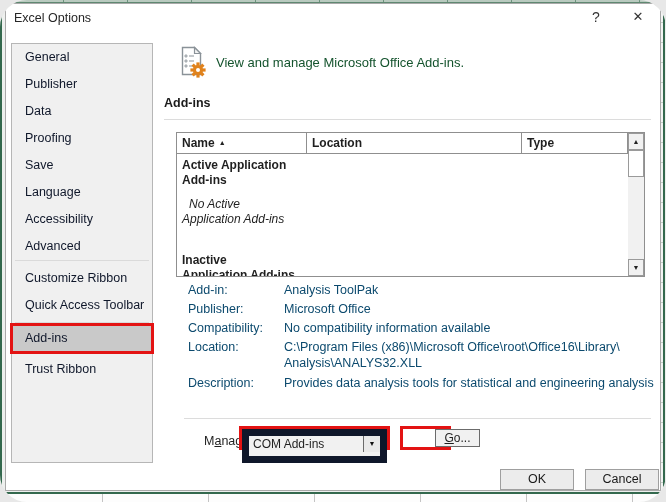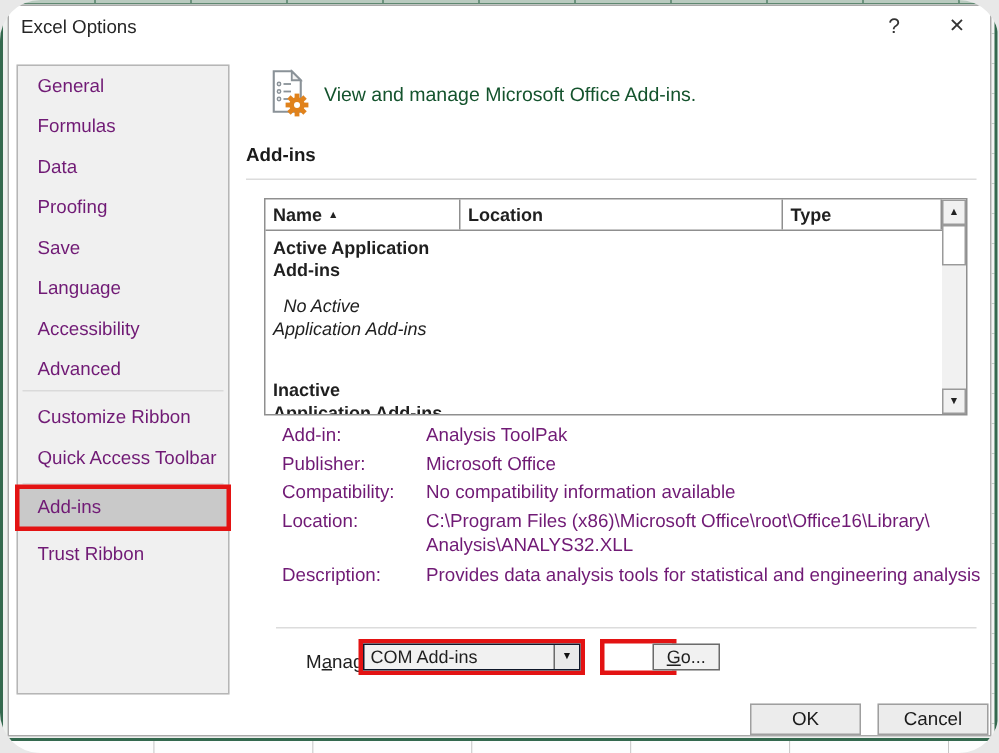--- a/index.html
+++ b/index.html
@@ -24,21 +24,21 @@
   .dialog { position:absolute; left:5px; top:3px; width:656px; height:488px;
     background:#fff; border:1px solid #a9a9a9; }
   .dlg-title { position:absolute; left:8px; top:7px; font-size:12.5px; color:#262626; }
   .dlg-help { position:absolute; left:580px; top:5px; width:20px; height:20px; text-align:center;
     font-size:14px; color:#333; cursor:default; }
   .dlg-close { position:absolute; left:620px; top:5px; width:24px; height:20px; text-align:center;
     font-size:13px; color:#333; cursor:default; }
   
   .sidebar { position:absolute; left:5px; top:39px; width:142px; height:420px;
     background:#f0f0f0; border:1px solid #b6b6b6; }
-  .side-item { height:27px; line-height:27px; padding-left:13px; font-size:12.5px; color:#701a75;
+  .side-item { height:27px; line-height:27px; padding-left:13px; font-size:12.5px; color:#0f172a;
     white-space:nowrap; cursor:default; }
   .side-sep { height:1px; background:#dadada; margin:0 3px; }
   .sep-a { margin-top:0; }
   .mt4 { margin-top:4px; } .mt3 { margin-top:3px; } .mt2 { margin-top:2px; }
   .side-item.selected { background:#c9c9c9; outline:3px solid #e31313; outline-offset:-1px; }
   
   .hdr-icon { position:absolute; left:172px; top:42px; width:28px; height:32px; }
   .hdr-text { position:absolute; left:210px; top:51px; font-size:13px; color:#14532d; }
   .section-title { position:absolute; left:158px; top:92px; font-size:12.5px; font-weight:bold; color:#1a1a1a; }
   .section-rule { position:absolute; left:158px; top:115px; width:487px; height:1px; background:#dcdcdc; }
@@ -55,32 +55,32 @@
   .grp-bold { font-weight:bold; }
   .grp-italic { font-style:italic; }
   .g1 { margin-top:4px; } .g2 { margin-top:9px; } .g2 .l1 { padding-left:7px; } .g3 { margin-top:26px; }
   
   .tbl-scroll { width:16px; position:relative; background:#f1f1f1; border-left:0; }
   .sc-btn { position:absolute; left:0; width:16px; height:17px; background:#f1f1f1;
     border:1px solid #9a9a9a; font-size:7px; color:#222; text-align:center; line-height:15px; }
   .sc-up { top:0; } .sc-down { bottom:0; }
   .sc-thumb { position:absolute; left:0; top:17px; width:16px; height:27px; background:#fff; border:1px solid #9a9a9a; }
   
-  .details { position:absolute; left:182px; top:278px; width:470px; font-size:12.5px; color:#701a75; }
+  .details { position:absolute; left:182px; top:278px; width:470px; font-size:12.5px; color:#0c4a6e; }
   .drow { display:flex; line-height:16px; margin-bottom:3px; }
   .drow.loc { margin-bottom:4px; }
   .dlabel { width:96px; flex:none; }
   .dvalue { flex:1; }
   
   .manage-rule { position:absolute; left:178px; top:414px; width:467px; height:1px; background:#dcdcdc; }
   .manage-label { position:absolute; left:198px; top:427px; height:20px; line-height:20px; font-size:12.5px; }
   .red-frame { position:absolute; border:3px solid #e31313; }
   .rf-combo { left:233px; top:422px; width:151px; height:24px; }
   .rf-go { left:394px; top:422px; width:51px; height:24px;padding-left:32px; }
-  .combo { width:145px; height:18px; border:1px solid #0f172a; background:#f1f1f1;
+  .combo { width:145px; height:34px; border:7px solid #0f172a; background:#f1f1f1;
     position:relative; font-size:12px; line-height:16px; padding-left:4px; white-space:nowrap; }
   .combo-arrow { position:absolute; right:0; top:0; width:17px; height:16px; border-left:1px solid #6b6b6b;
     background:#e9e9e9; text-align:center; font-size:7px; line-height:16px; color:#111; }
   .go-btn { width:45px; height:18px; border:1px solid #6b6b6b; background:#f1f1f1;
     font-size:12px; text-align:center; line-height:16px; }
   .accel { text-decoration:underline; }
   
   .btn { position:absolute; top:465px; width:74px; height:21px; background:#ececec;
     border:1px solid #9f9f9f; font-size:12.5px; text-align:center; line-height:19px; color:#1a1a1a; cursor:default; }
   .btn-ok { left:494px; } .btn-cancel { left:579px; }
@@ -98,21 +98,21 @@
   <div class="bottom-strip"></div>
 
   <div class="dialog">
 
     <div class="dlg-title">Excel Options</div>
     <div class="dlg-help">?</div>
     <div class="dlg-close">✕</div>
 
     <div class="sidebar">
       <div class="side-item">General</div>
-      <div class="side-item">Formulas</div>
+      <div class="side-item">Publisher</div>
       <div class="side-item">Data</div>
       <div class="side-item">Proofing</div>
       <div class="side-item">Save</div>
       <div class="side-item">Language</div>
       <div class="side-item">Accessibility</div>
       <div class="side-item">Advanced</div>
       <div class="side-sep sep-a"></div>
       <div class="side-item mt4">Customize Ribbon</div>
       <div class="side-item">Quick Access Toolbar</div>
       <div class="side-sep mt3"></div>

